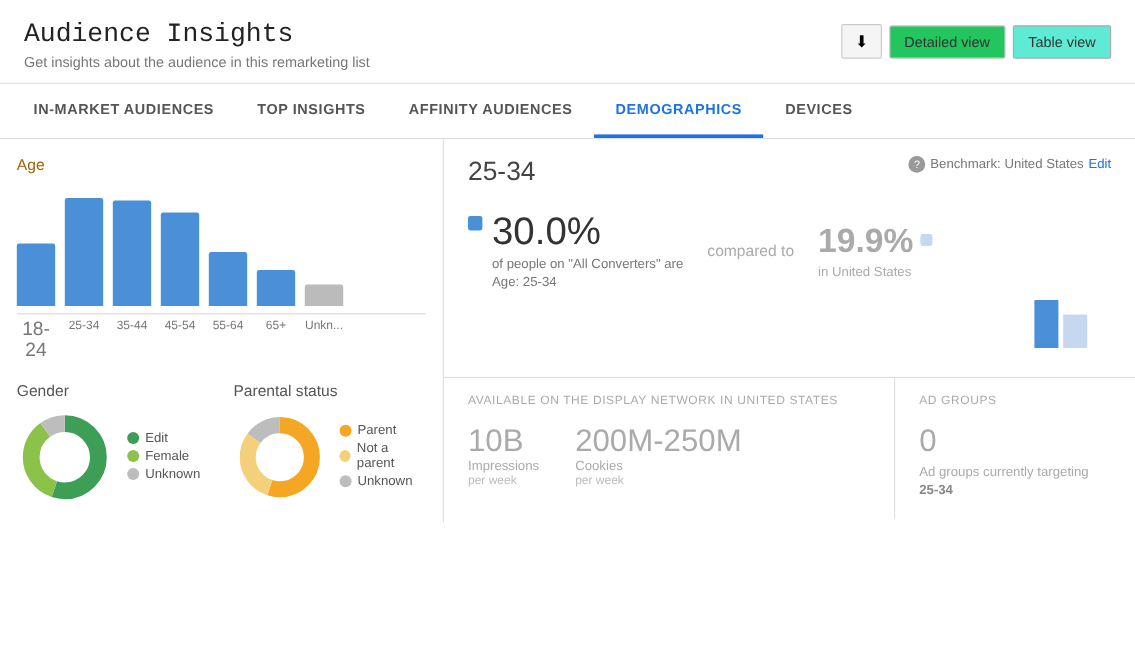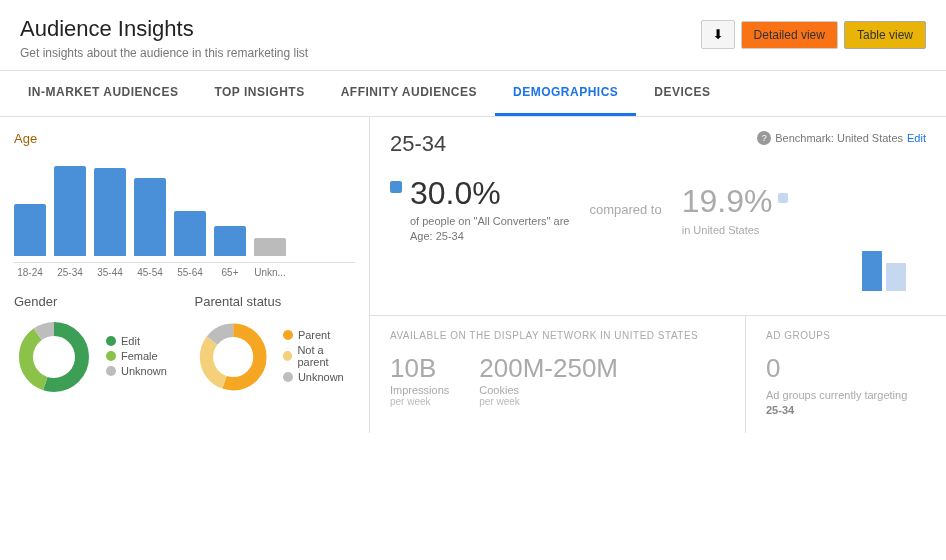--- a/index.html
+++ b/index.html
@@ -1,24 +1,24 @@
 <!DOCTYPE html>
 <html><head>
   <meta charset="utf-8">
   <style>
     * { box-sizing: border-box; margin: 0; padding: 0; }
     body { font-family: Arial, sans-serif; background: #fff; color: #333; font-size: 13px; width: 946px; }
 
     .header { padding: 16px 20px 10px; border-bottom: 1px solid #e0e0e0; display: flex; align-items: flex-start; justify-content: space-between; }
-    .header-left h1 { font-size: 22px; font-weight: 400; color: #222; margin-bottom: 4px; }
+    .header-left h1 { font-size: 22px; font-weight: 400; color: #222; margin-bottom: 4px; font-family: Liberation Mono, monospace; }
     .header-left p { font-size: 12px; color: #777; }
     .header-right { display: flex; align-items: center; gap: 6px; margin-top: 4px; }
     .btn-download { background: #f5f5f5; border: 1px solid #ccc; padding: 6px 10px; cursor: pointer; border-radius: 2px; }
-    .btn-view { background: #f97316; border: 1px solid #ccc; padding: 6px 12px; cursor: pointer; border-radius: 2px; font-size: 12px; color: #333; }
-    .btn-view.active { background: #eab308; border-color: #aaa; }
+    .btn-view { background: #22c55e; border: 1px solid #ccc; padding: 6px 12px; cursor: pointer; border-radius: 2px; font-size: 12px; color: #333; }
+    .btn-view.active { background: #5eead4; border-color: #aaa; }
 
     .nav-tabs { display: flex; border-bottom: 1px solid #e0e0e0; padding: 0 10px; }
     .nav-tab { padding: 14px 18px; font-size: 12px; font-weight: bold; color: #555; text-transform: uppercase; cursor: pointer; letter-spacing: 0.5px; border-bottom: 3px solid transparent; }
     .nav-tab.active { color: #1a73e8; border-bottom: 3px solid #1a73e8; }
 
     .main-content { display: flex; }
     .left-panel { width: 370px; border-right: 1px solid #e0e0e0; padding: 14px; }
     .right-panel { flex: 1; }
 
     
@@ -43,21 +43,21 @@
     .benchmark-icon { width: 14px; height: 14px; background: #999; color: #fff; font-size: 9px; display: inline-flex; align-items: center; justify-content: center; border-radius: 50%; }
     .edit-link { color: #1a73e8; cursor: pointer; text-decoration: none; }
 
     .stats-row { display: flex; align-items: center; gap: 20px; margin-top: 8px; }
     .stat-main { display: flex; align-items: flex-start; gap: 8px; }
     .stat-dot { width: 12px; height: 12px; background: #4a90d9; border-radius: 2px; margin-top: 6px; flex-shrink: 0; }
     .stat-pct { font-size: 32px; font-weight: 300; color: #333; }
     .stat-desc { font-size: 11px; color: #777; margin-top: 2px; line-height: 1.4; }
     .compared-text { font-size: 13px; color: #aaa; }
     .stat-secondary { display: flex; align-items: flex-start; gap: 6px; }
-    .stat-pct-secondary { font-size: 32px; font-weight: 400; color: #aaa; }
+    .stat-pct-secondary { font-size: 28px; font-weight: 700; color: #aaa; }
     .stat-dot-secondary { width: 10px; height: 10px; background: #c5d8ef; border-radius: 2px; margin-top: 8px; flex-shrink: 0; }
     .stat-desc-secondary { font-size: 11px; color: #aaa; margin-top: 4px; }
 
     
     .mini-chart { display: flex; align-items: flex-end; gap: 4px; height: 50px; padding: 10px 20px; justify-content: flex-end; }
     .mini-bar { width: 20px; border-radius: 1px 1px 0 0; }
 
     
     .right-bottom { display: flex; }
     .display-network { flex: 1; border-right: 1px solid #e0e0e0; padding: 14px 20px; }
@@ -102,21 +102,21 @@
     <div style="width: 32px; height: 52px; background: rgb(74, 144, 217); border-radius: 2px 2px 0px 0px; flex-shrink: 0;"></div>
         <div style="width: 32px; height: 90px; background: rgb(74, 144, 217); border-radius: 2px 2px 0px 0px; flex-shrink: 0;"></div>
         <div style="width: 32px; height: 88px; background: rgb(74, 144, 217); border-radius: 2px 2px 0px 0px; flex-shrink: 0;"></div>
         <div style="width: 32px; height: 78px; background: rgb(74, 144, 217); border-radius: 2px 2px 0px 0px; flex-shrink: 0;"></div>
         <div style="width: 32px; height: 45px; background: rgb(74, 144, 217); border-radius: 2px 2px 0px 0px; flex-shrink: 0;"></div>
         <div style="width: 32px; height: 30px; background: rgb(74, 144, 217); border-radius: 2px 2px 0px 0px; flex-shrink: 0;"></div>
         <div style="width: 32px; height: 18px; background: rgb(187, 187, 187); border-radius: 2px 2px 0px 0px; flex-shrink: 0;"></div>
       </div>
     <div class="bar-axis"></div>
     <div style="display:flex; gap:8px;" id="bar-labels-container">
-    <div style="width: 32px; text-align: center; font-size: 10px; color: rgb(119, 119, 119); flex-shrink: 0;">18-24</div>
+    <div style="width: 32px; text-align: center; font-size: 16px; color: rgb(119, 119, 119); flex-shrink: 0;">18-24</div>
         <div style="width: 32px; text-align: center; font-size: 10px; color: rgb(119, 119, 119); flex-shrink: 0;">25-34</div>
         <div style="width: 32px; text-align: center; font-size: 10px; color: rgb(119, 119, 119); flex-shrink: 0;">35-44</div>
         <div style="width: 32px; text-align: center; font-size: 10px; color: rgb(119, 119, 119); flex-shrink: 0;">45-54</div>
         <div style="width: 32px; text-align: center; font-size: 10px; color: rgb(119, 119, 119); flex-shrink: 0;">55-64</div>
         <div style="width: 32px; text-align: center; font-size: 10px; color: rgb(119, 119, 119); flex-shrink: 0;">65+</div>
         <div style="width: 32px; text-align: center; font-size: 10px; color: rgb(119, 119, 119); flex-shrink: 0;">Unkn...</div>
       </div>
 
     <div class="bottom-left">
 

